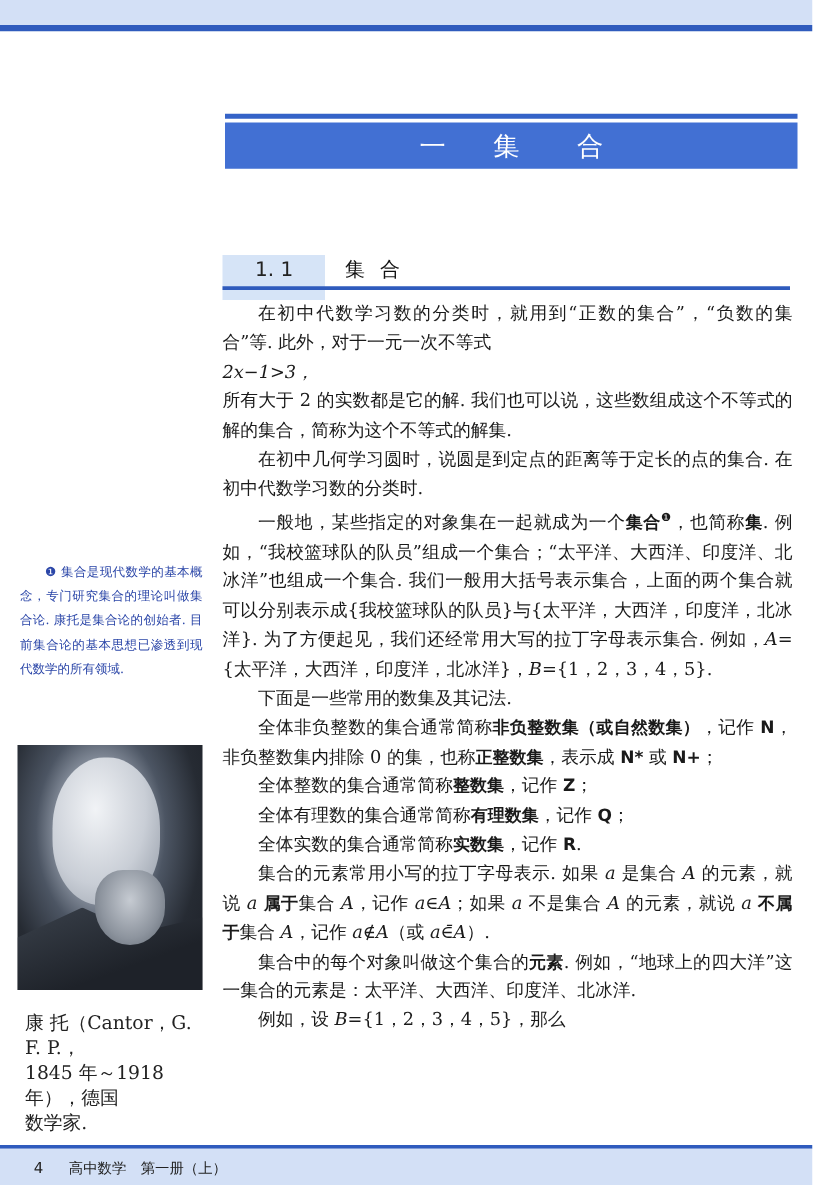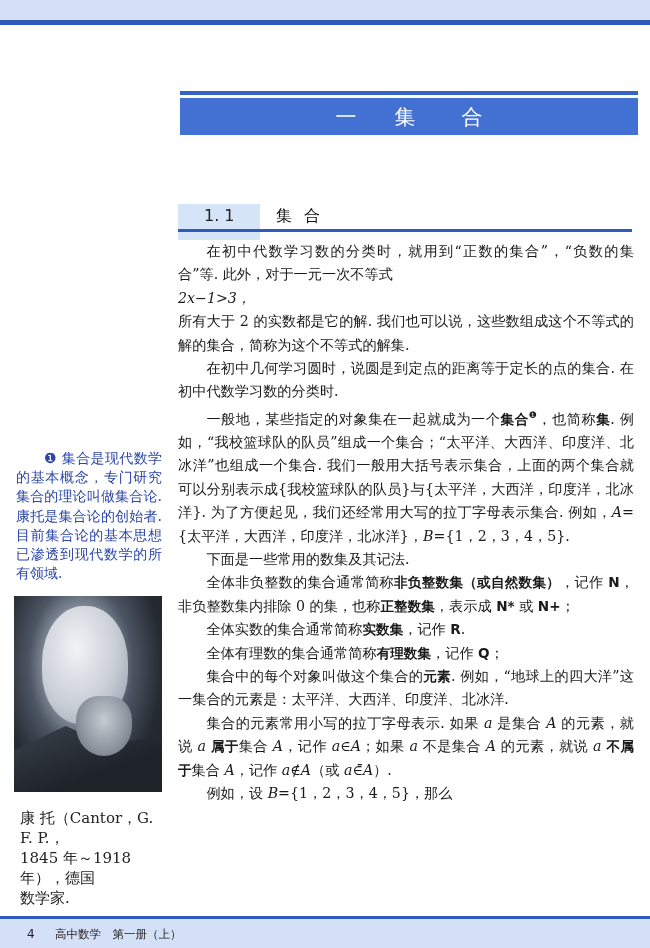--- a/index.html
+++ b/index.html
@@ -56,21 +56,21 @@
     font-size: 14.2px; line-height: 23.4px; text-align: justify;
   }
   .main p { margin: 0; text-indent: 2em; }
   .main p.noindent { text-indent: 0; }
   .main p.center { text-align: left; text-indent: 0; }
   .main b { font-family: "DejaVu Sans", "Liberation Sans", sans-serif; font-weight: bold; font-size: 13.6px; }
   .main i { font-style: italic; }
 
   .margin-note {
     position: absolute; left: 16px; top: 449px; width: 146px;
-    font-size: 14px; line-height: 19.2px; color: #2b46a8; text-align: justify;
+    font-size: 10px; line-height: 19.2px; color: #2b46a8; text-align: justify;
   }
   .margin-note p { margin: 0; text-indent: 2em; }
 
   .portrait {
     position: absolute; left: 14px; top: 596px; width: 148px; height: 196px;
     background: radial-gradient(ellipse at 45% 35%, #d9dee6 0%, #aab2bf 22%, #4c5563 45%, #262b33 70%, #1b1f26 100%);
     overflow: hidden;
   }
   .portrait .head {
     position: absolute; left: 28px; top: 10px; width: 86px; height: 118px;
@@ -124,24 +124,25 @@
 </div>
 
 <div class="main">
   <p>在初中代数学习数的分类时，就用到“正数的集合”，“负数的集合”等. 此外，对于一元一次不等式</p>
   <p class="center"><i>2x−1&gt;3，</i></p>
   <p class="noindent">所有大于 2 的实数都是它的解. 我们也可以说，这些数组成这个不等式的解的集合，简称为这个不等式的解集.</p>
   <p>在初中几何学习圆时，说圆是到定点的距离等于定长的点的集合. 在初中代数学习数的分类时.</p>
   <p><span>一般地，某些指定的对象集在一起就成为一个</span><b>集合</b><sup style="font-size:9px;">❶</sup><span>，也简称</span><b>集</b><span>. 例如，“我校篮球队的队员”组成一个集合；“太平洋、大西洋、印度洋、北冰洋”也组成一个集合. 我们一般用大括号表示集合，上面的两个集合就可以分别表示成{我校篮球队的队员}与{太平洋，大西洋，印度洋，北冰洋}. 为了方便起见，我们还经常用大写的拉丁字母表示集合. 例如，</span><i>A</i><span>={太平洋，大西洋，印度洋，北冰洋}，</span><i>B</i><span>={1，2，3，4，5}.</span></p>
   <p>下面是一些常用的数集及其记法.</p>
   <p><span>全体非负整数的集合通常简称</span><b>非负整数集（或自然数集）</b><span>，记作 </span><b>N</b><span>，非负整数集内排除 0 的集，也称</span><b>正整数集</b><span>，表示成 </span><b>N*</b><span> 或 </span><b>N+</b><span>；</span></p>
+  <p><span>全体整数的集合通常简称</span><b>整数集</b><span>，记作 </span><b>Z</b><span>；</span></p>
+  <p><span>全体有理数的集合通常简称</span><b>有理数集</b><span>，记作 </span><b>Q</b><span>；</span></p>
   <p><span>全体实数的集合通常简称</span><b>实数集</b><span>，记作 </span><b>R</b><span>.</span></p>
-  <p><span>全体有理数的集合通常简称</span><b>有理数集</b><span>，记作 </span><b>Q</b><span>；</span></p>
+  <p><span>集合的元素常用小写的拉丁字母表示. 如果 </span><i>a</i><span> 是集合 </span><i>A</i><span> 的元素，就说 </span><i>a</i><b> 属于</b><span>集合 </span><i>A</i><span>，记作 </span><i>a∈A</i><span>；如果 </span><i>a</i><span> 不是集合 </span><i>A</i><span> 的元素，就说 </span><i>a</i><b> 不属于</b><span>集合 </span><i>A</i><span>，记作 </span><i>a∉A</i><span>（或 </span><i>a∈̄A</i><span>）.</span></p>
   <p><span>集合中的每个对象叫做这个集合的</span><b>元素</b><span>. 例如，“地球上的四大洋”这一集合的元素是：太平洋、大西洋、印度洋、北冰洋.</span></p>
-  <p><span>集合的元素常用小写的拉丁字母表示. 如果 </span><i>a</i><span> 是集合 </span><i>A</i><span> 的元素，就说 </span><i>a</i><b> 属于</b><span>集合 </span><i>A</i><span>，记作 </span><i>a∈A</i><span>；如果 </span><i>a</i><span> 不是集合 </span><i>A</i><span> 的元素，就说 </span><i>a</i><b> 不属于</b><span>集合 </span><i>A</i><span>，记作 </span><i>a∉A</i><span>（或 </span><i>a∈̄A</i><span>）.</span></p>
   <p><span>例如，设 </span><i>B</i><span>={1，2，3，4，5}，那么</span></p>
 </div>
 
 <div class="margin-note">
   <p><span>❶</span><span> 集合是现代数学的基本概念，专门研究集合的理论叫做集合论. 康托是集合论的创始者. 目前集合论的基本思想已渗透到现代数学的所有领域.</span></p>
 </div>
 
 <div class="portrait" title="Cantor portrait">
   <div class="coat"></div>
   <div class="head"></div>

